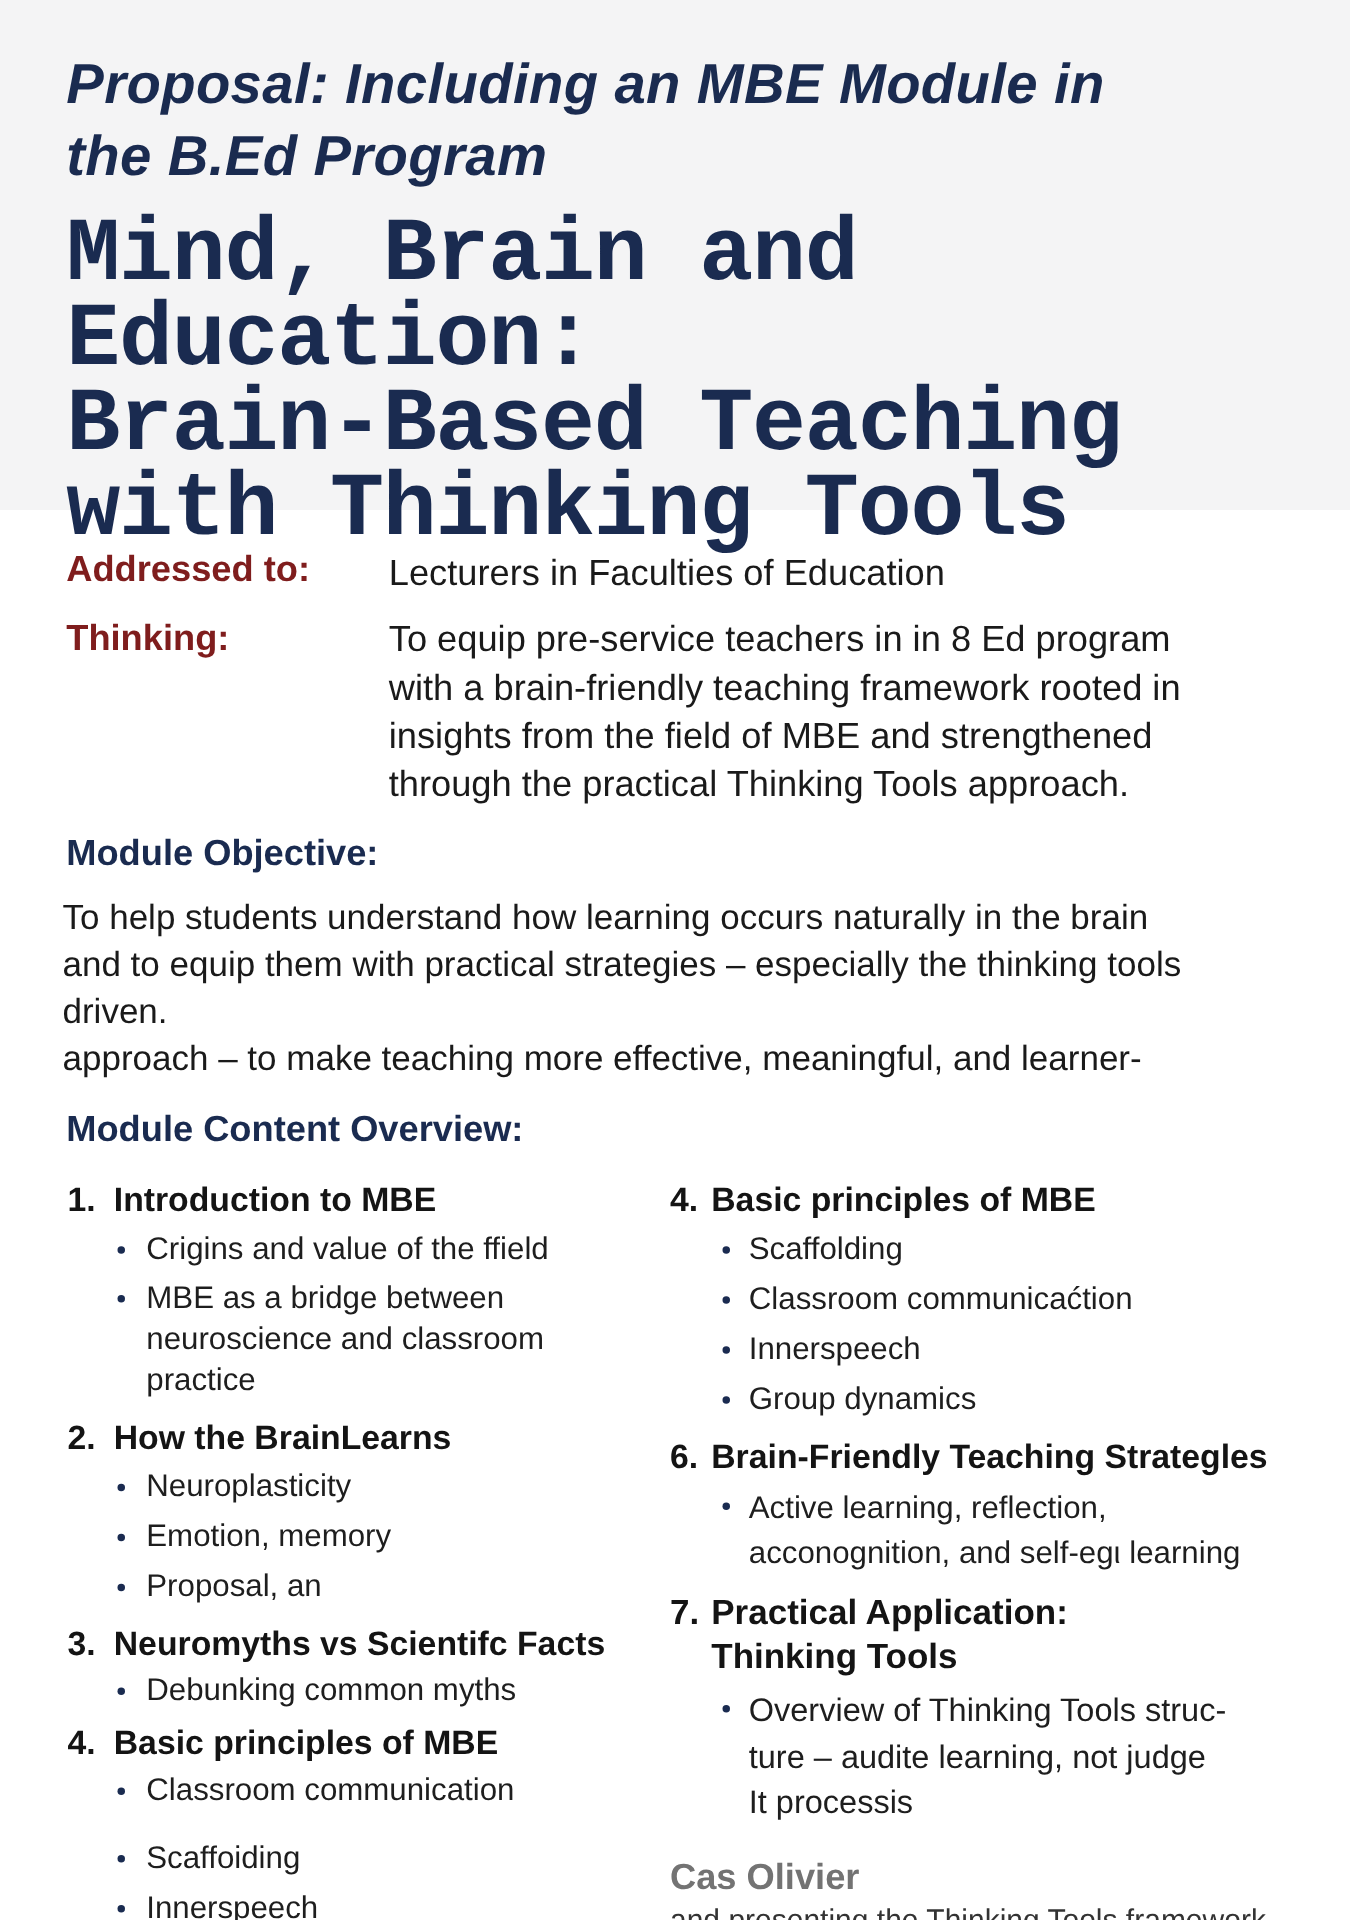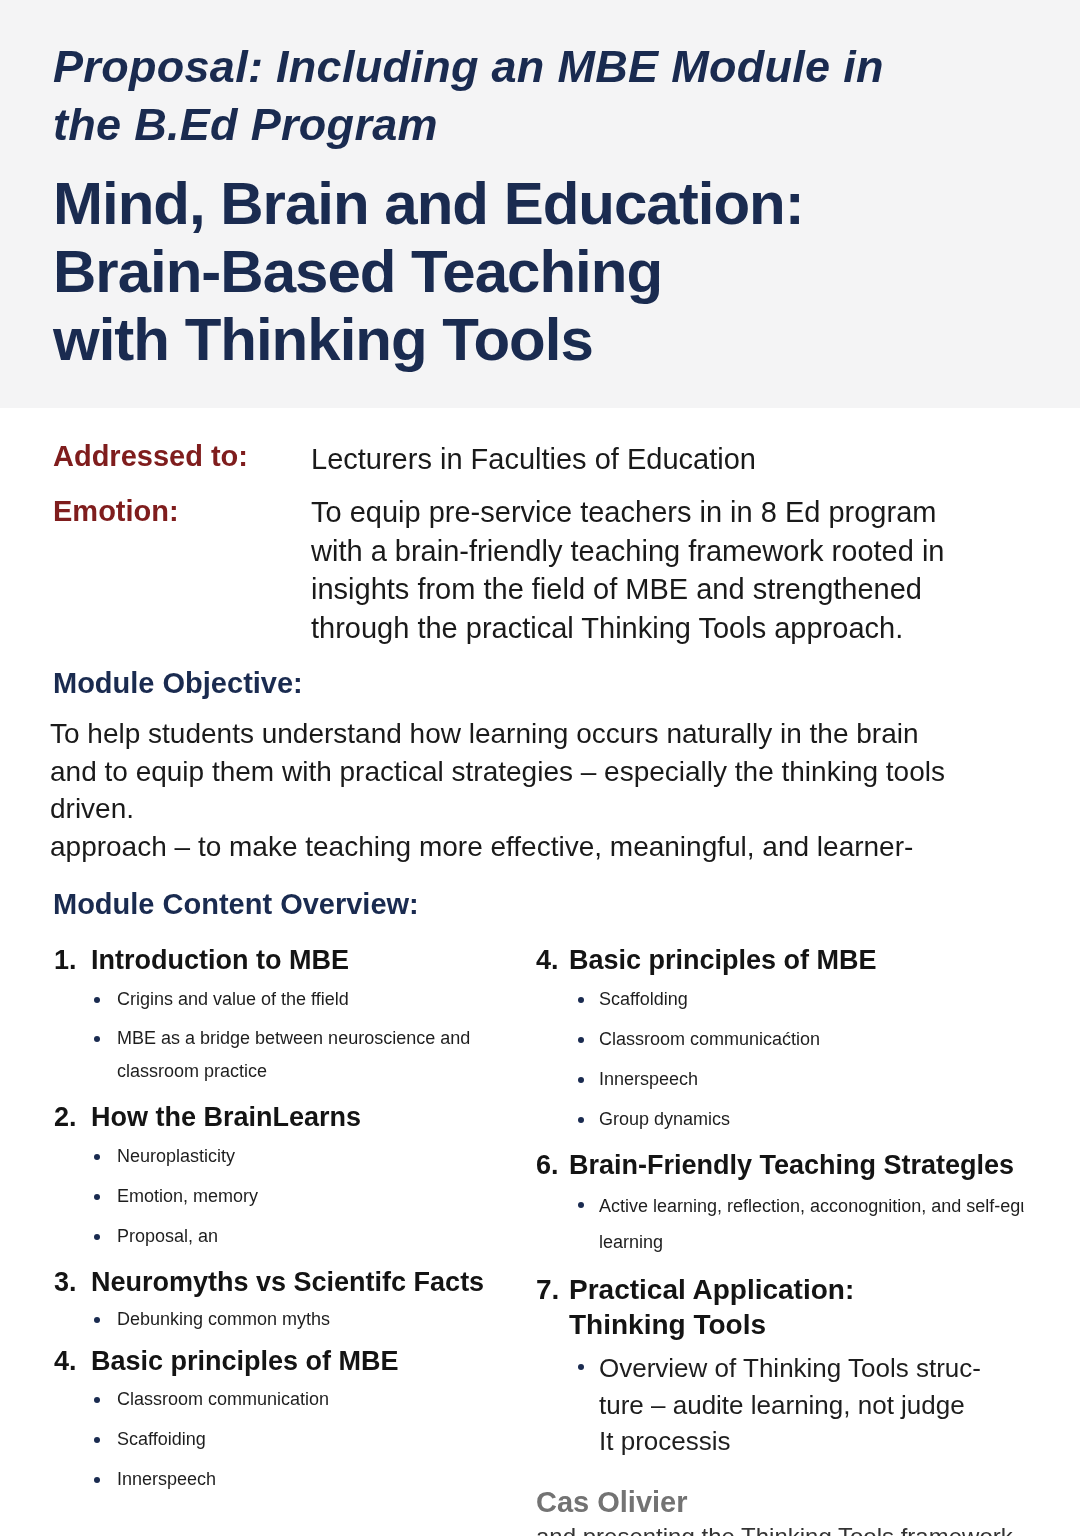--- a/index.html
+++ b/index.html
@@ -1,28 +1,28 @@
 <!DOCTYPE html>
 <html><head>
 <meta charset="utf-8">
 <style>
   html, body { margin: 0; padding: 0; }
   body { width: 1080px; height: 1536px; overflow: hidden; background: #ffffff; font-family: "Liberation Sans", sans-serif; color: #1a1a1a; position: relative; }
   .header { position: absolute; left: 0; top: 0; width: 1080px; height: 408px; background: #f4f4f5; }
   .proposal { position: absolute; left: 53px; top: 38px; width: 960px; font-size: 45px; line-height: 58px; font-weight: bold; color: #1a2b50; letter-spacing: 0.3px; font-style: italic; }
-  .main-title { position: absolute; left: 53px; top: 170px; width: 1000px; font-family: Liberation Sans, sans-serif; font-size: 60px; line-height: 68px; font-weight: bold; color: #1a2b50; letter-spacing: -1px; }
+  .main-title { position: absolute; left: 53px; top: 170px; width: 1000px; font-family: Liberation Mono, monospace; font-size: 72px; line-height: 68px; font-weight: bold; color: #1a2b50; letter-spacing: -1px; }
   .meta-label { position: absolute; left: 53px; font-size: 29px; font-weight: bold; color: #7f1d1d; }
   .meta-value { position: absolute; left: 311px; width: 740px; font-size: 29px; line-height: 38.5px; color: #1a1a1a; }
   .section-h { position: absolute; left: 53px; font-size: 29px; font-weight: bold; color: #1a2b50; }
   .obj-text { position: absolute; left: 50px; top: 715px; width: 990px; font-size: 28px; line-height: 37.5px; color: #1a1a1a; }
   .col { position: absolute; }
   .item-h { font-size: 27px; font-weight: bold; color: #141414; line-height: 34px; display: flex; }
   .item-h .num { width: 37px; flex: none; }
   .bullets { list-style: none; margin: 0; padding: 0; }
-  .bullets li { position: relative; padding-left: 63px; font-size: 18px; line-height: 33px; color: #1e1e1e; }
+  .bullets li { position: relative; padding-left: 63px; font-size: 25px; line-height: 33px; color: #1e1e1e; }
   .bullets li .dot { position: absolute; left: 40px; top: 14px; width: 6px; height: 6px; border-radius: 50%; background: #1a2b50; }
   .author { position: absolute; left: 536px; top: 1486px; font-size: 29px; font-weight: bold; color: #737373; }
   .author-sub { position: absolute; left: 536px; top: 1523px; font-size: 24px; color: #333; white-space: nowrap; }
 </style>
 </head>
 <body>
 
 <div class="header">
   <div class="proposal">
     <div>Proposal: Including an MBE Module in</div>
@@ -31,21 +31,21 @@
   <div class="main-title">
     <div>Mind, Brain and Education:</div>
     <div>Brain-Based Teaching</div>
     <div>with Thinking Tools</div>
   </div>
 </div>
 
 <div class="meta-label" style="top:440px">Addressed to:</div>
 <div class="meta-value" style="top:440px">Lecturers in Faculties of Education</div>
 
-<div class="meta-label" style="top:495px">Emotion:</div>
+<div class="meta-label" style="top:495px">Thinking:</div>
 <div class="meta-value" style="top:493px">
   <div>To equip pre-service teachers in in 8 Ed program</div>
   <div>with a brain-friendly teaching framework rooted in</div>
   <div>insights from the field of MBE and strengthened</div>
   <div>through the practical Thinking Tools approach.</div>
 </div>
 
 <div class="section-h" style="top:667px">Module Objective:</div>
 <div class="obj-text">
   <div>To help students understand how learning occurs naturally in the brain</div>
@@ -86,21 +86,21 @@
     <ul class="bullets" style="margin-top:4px">
       <li><span class="dot"></span><span>Debunking common myths</span></li>
     </ul>
   </div>
   <div style="margin-top:8px">
     <div class="item-h">
         <span class="num">4.</span>
         <span>Basic principles of MBE</span>
       </div>
     <ul class="bullets" style="margin-top:5px">
-      <li style="margin-bottom:7px"><span class="dot"></span><span>Classroom communication</span></li>
+      <li style="margin-bottom:21px"><span class="dot"></span><span>Classroom communication</span></li>
       <li style="margin-bottom:7px"><span class="dot"></span><span>Scaffoiding</span></li>
       <li><span class="dot"></span><span>Innerspeech</span></li>
     </ul>
   </div>
 </div>
 
 <div class="col" style="left:536px; top:943px; width:520px;">
   <div>
     <div class="item-h">
         <span class="num" style="width:33px">4.</span>

